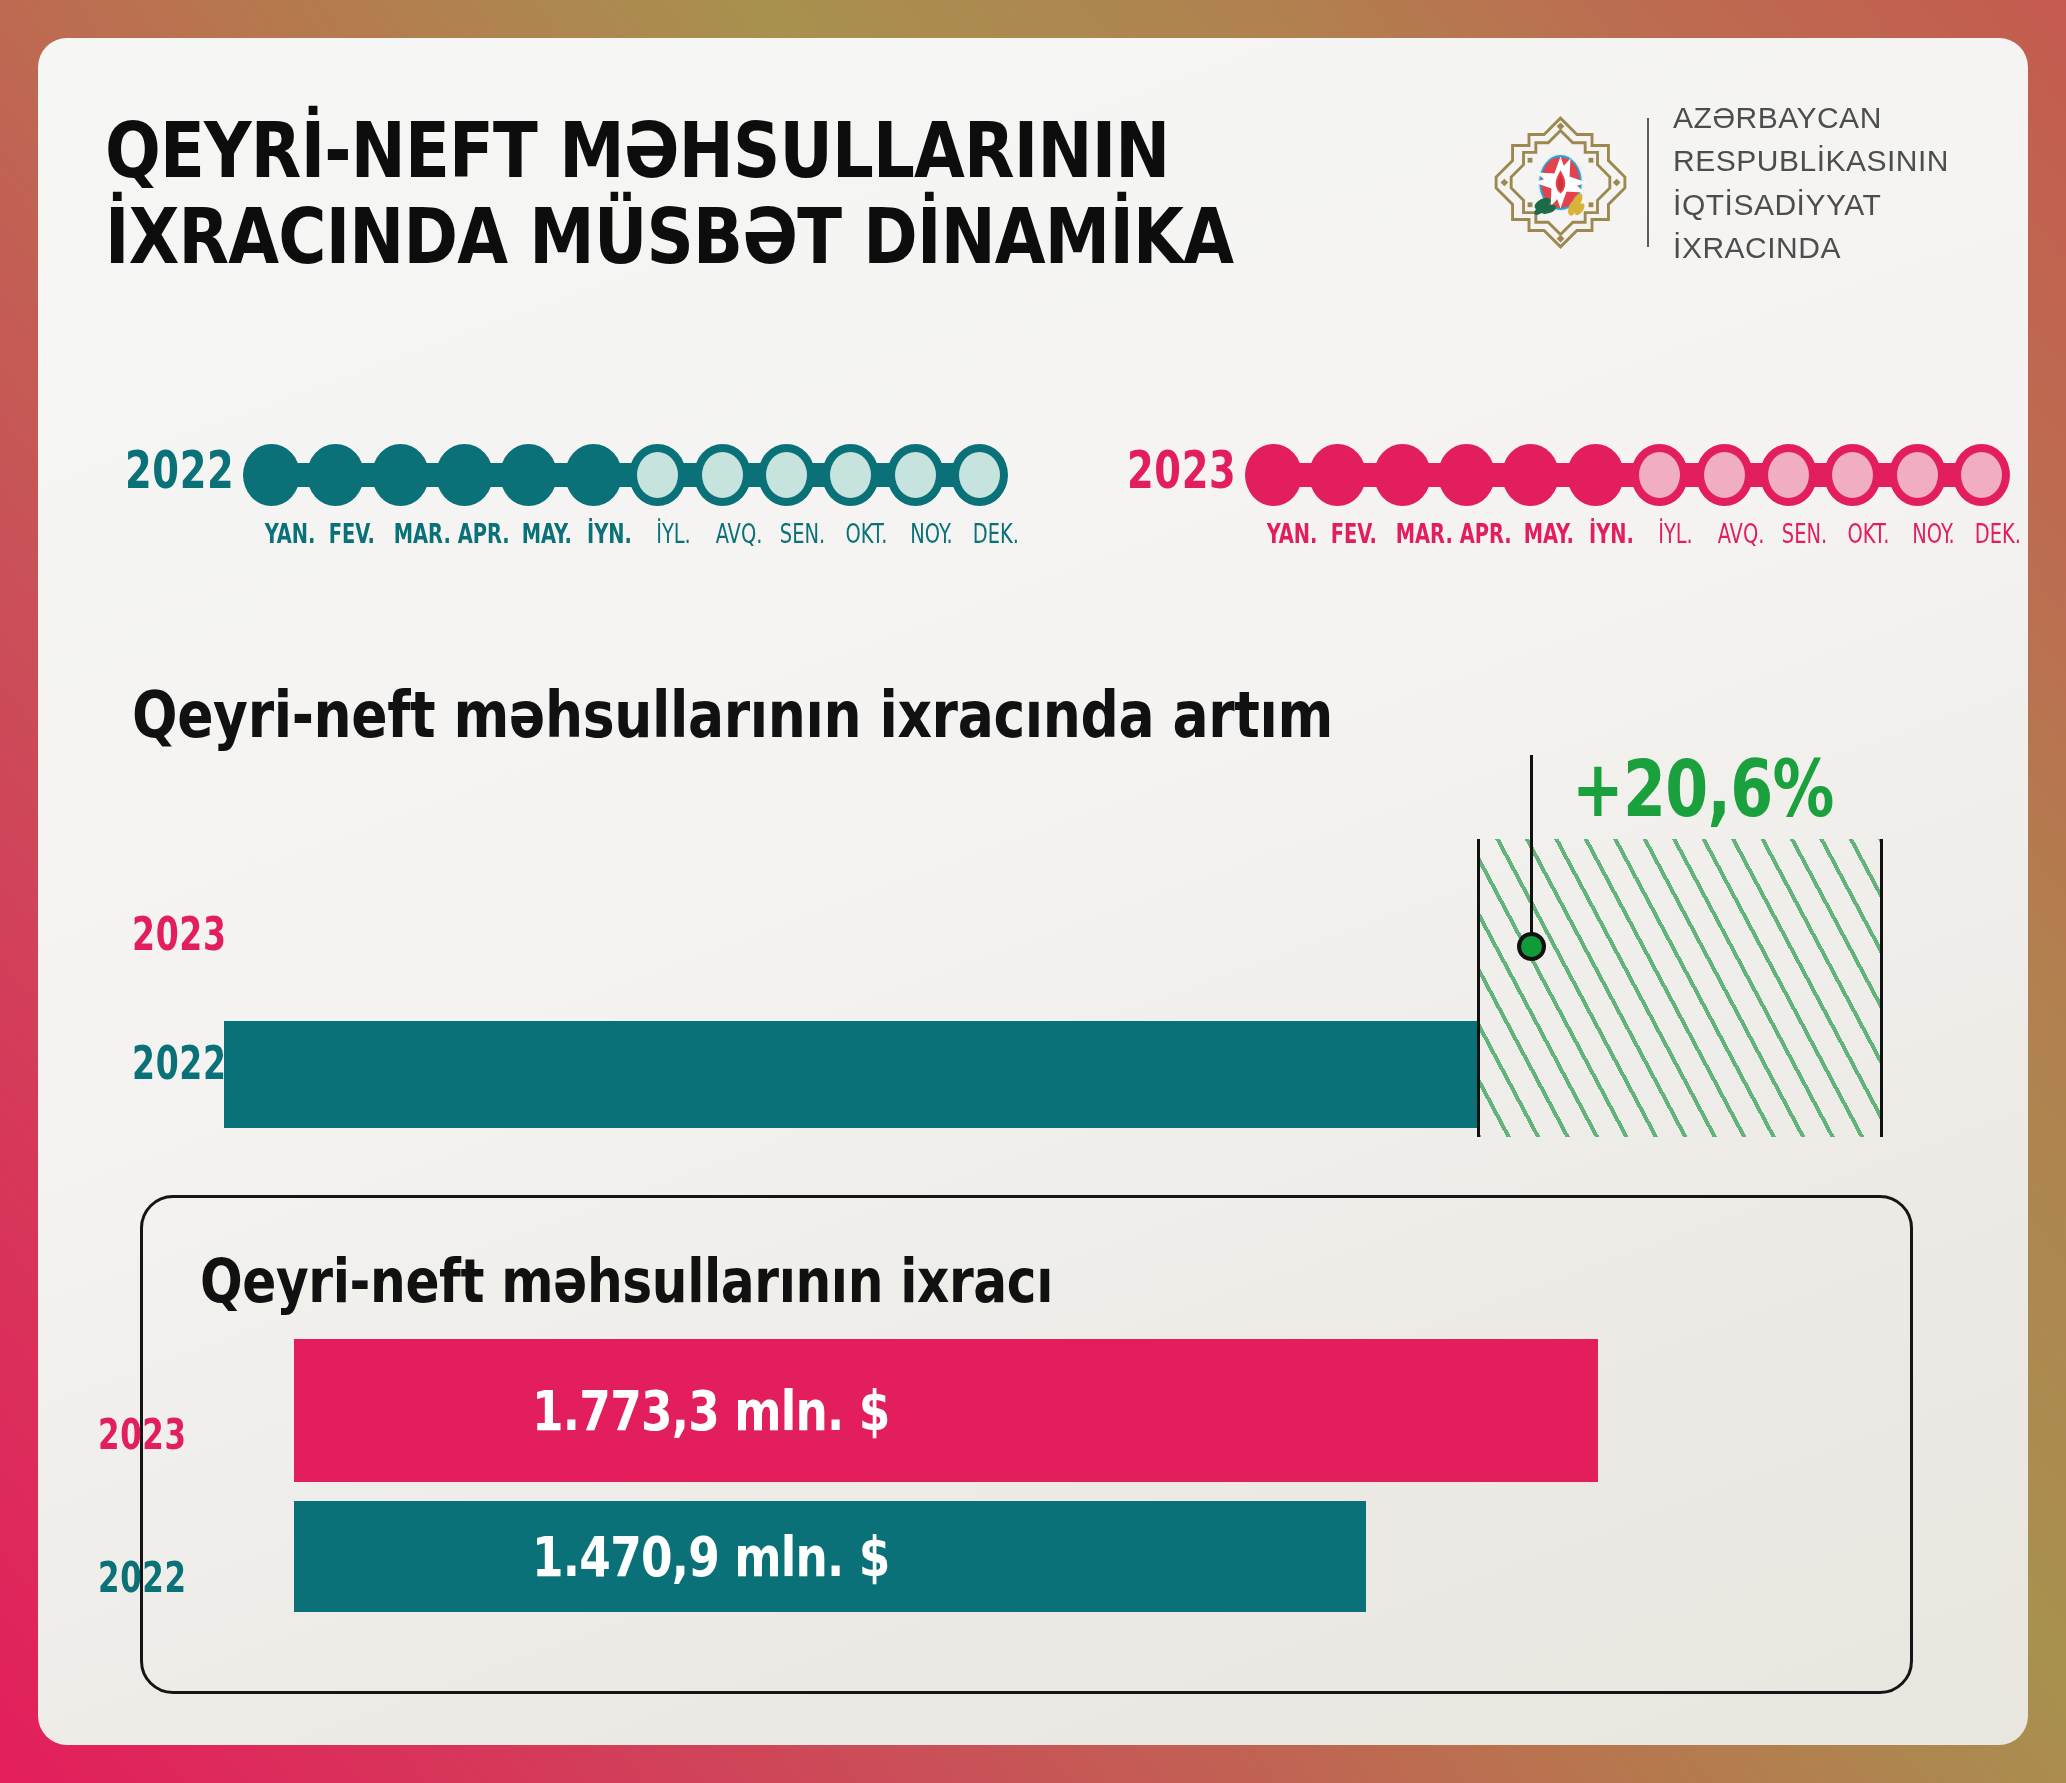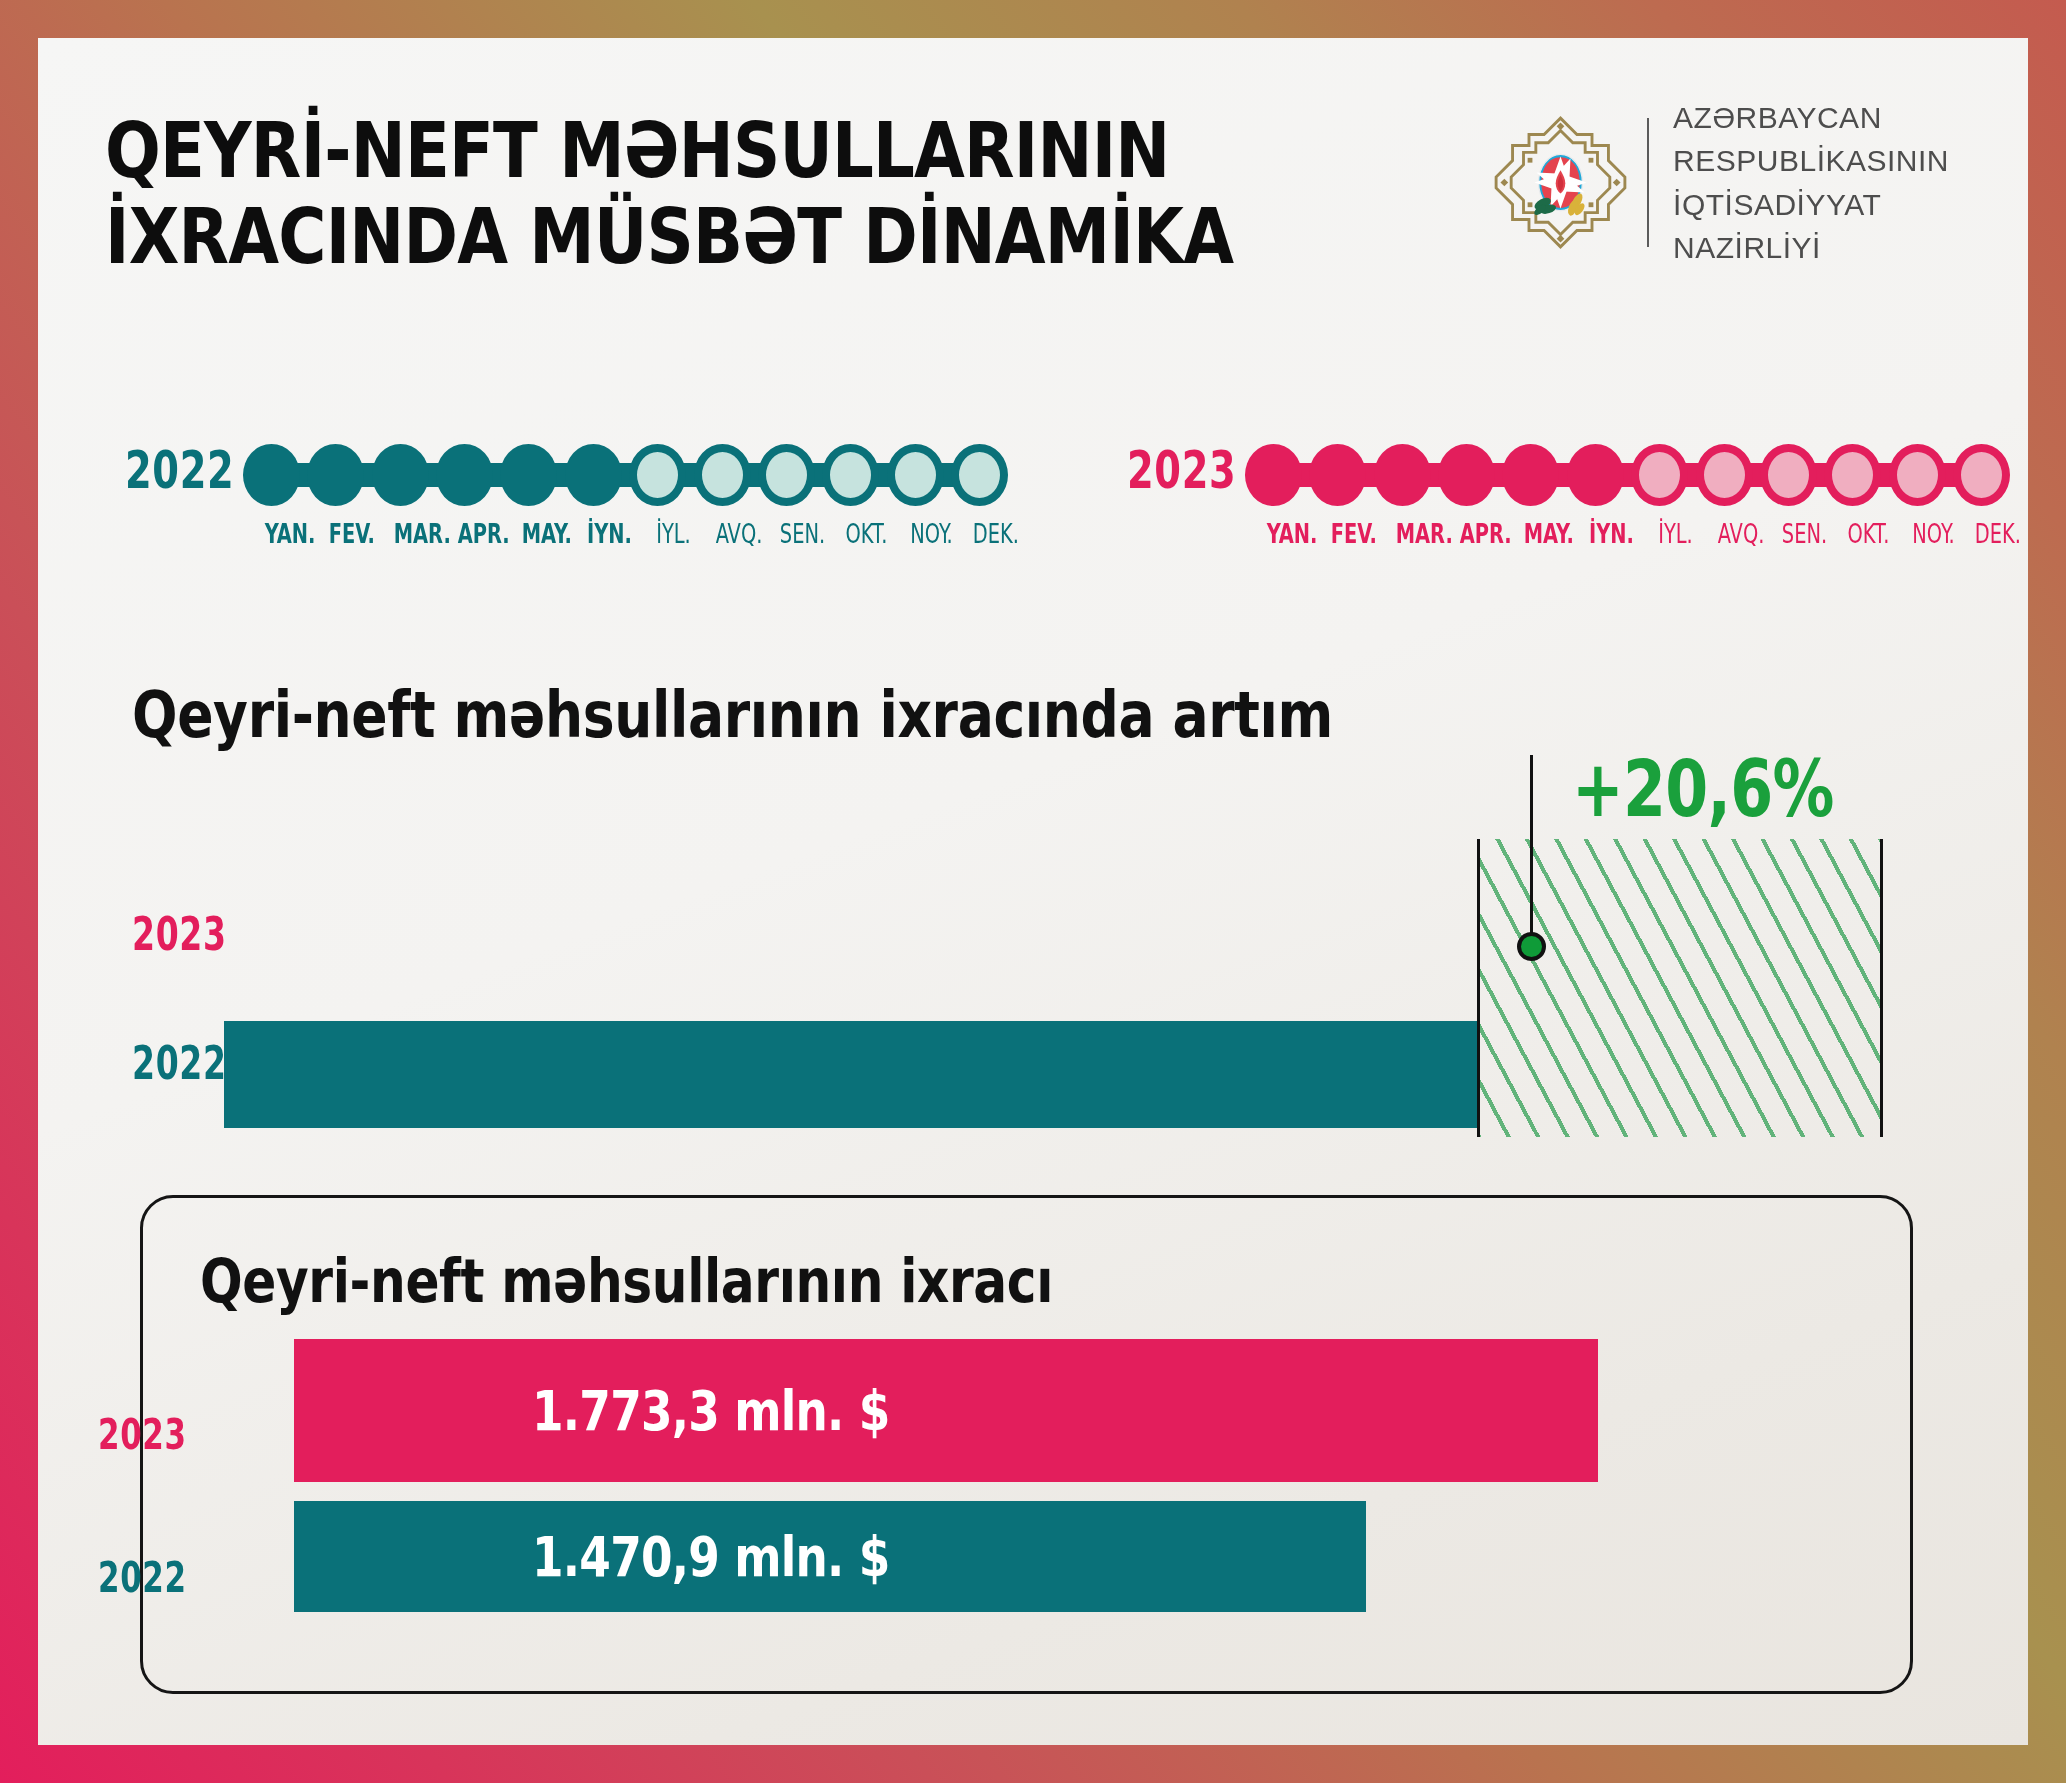--- a/index.html
+++ b/index.html
@@ -30,20 +30,21 @@
 
   
   #canvas {
     position: absolute;
     left: 38px;
     top: 38px;
     width: 1990px;
     height: 1707px;
     background: linear-gradient(160deg, #f6f6f5 0%, #f4f3f1 45%, #ecE9e4 80%, #e9e5df 100%);
     overflow: hidden;
+    border-radius: 29px;
   }
 
   
   #header {
     position: absolute;
     left: 0; top: 0;
     width: 1990px; height: 238px;
   }
 
   #title {
@@ -421,21 +422,21 @@
             <ellipse cx="118" cy="137" rx="6" ry="12" transform="rotate(20 118 137)"></ellipse>
             <ellipse cx="128" cy="139" rx="5" ry="10" transform="rotate(36 128 139)"></ellipse>
           </g>
         </svg>
 
         <div id="logo-divider"></div>
 
         <div id="logo-text">AZƏRBAYCAN
 RESPUBLİKASININ
 İQTİSADİYYAT
-NAZİRLİYİ</div>
+İXRACINDA</div>
       </div>
     </div>
 
     <div class="timeline" id="timeline-2022">
       <div class="tl-year">2022</div>
       <div class="tl-track">
         <div class="tl-rail"></div>
         <div class="tl-dots">
           <div class="tl-dot on"></div>
           <div class="tl-dot on"></div>

